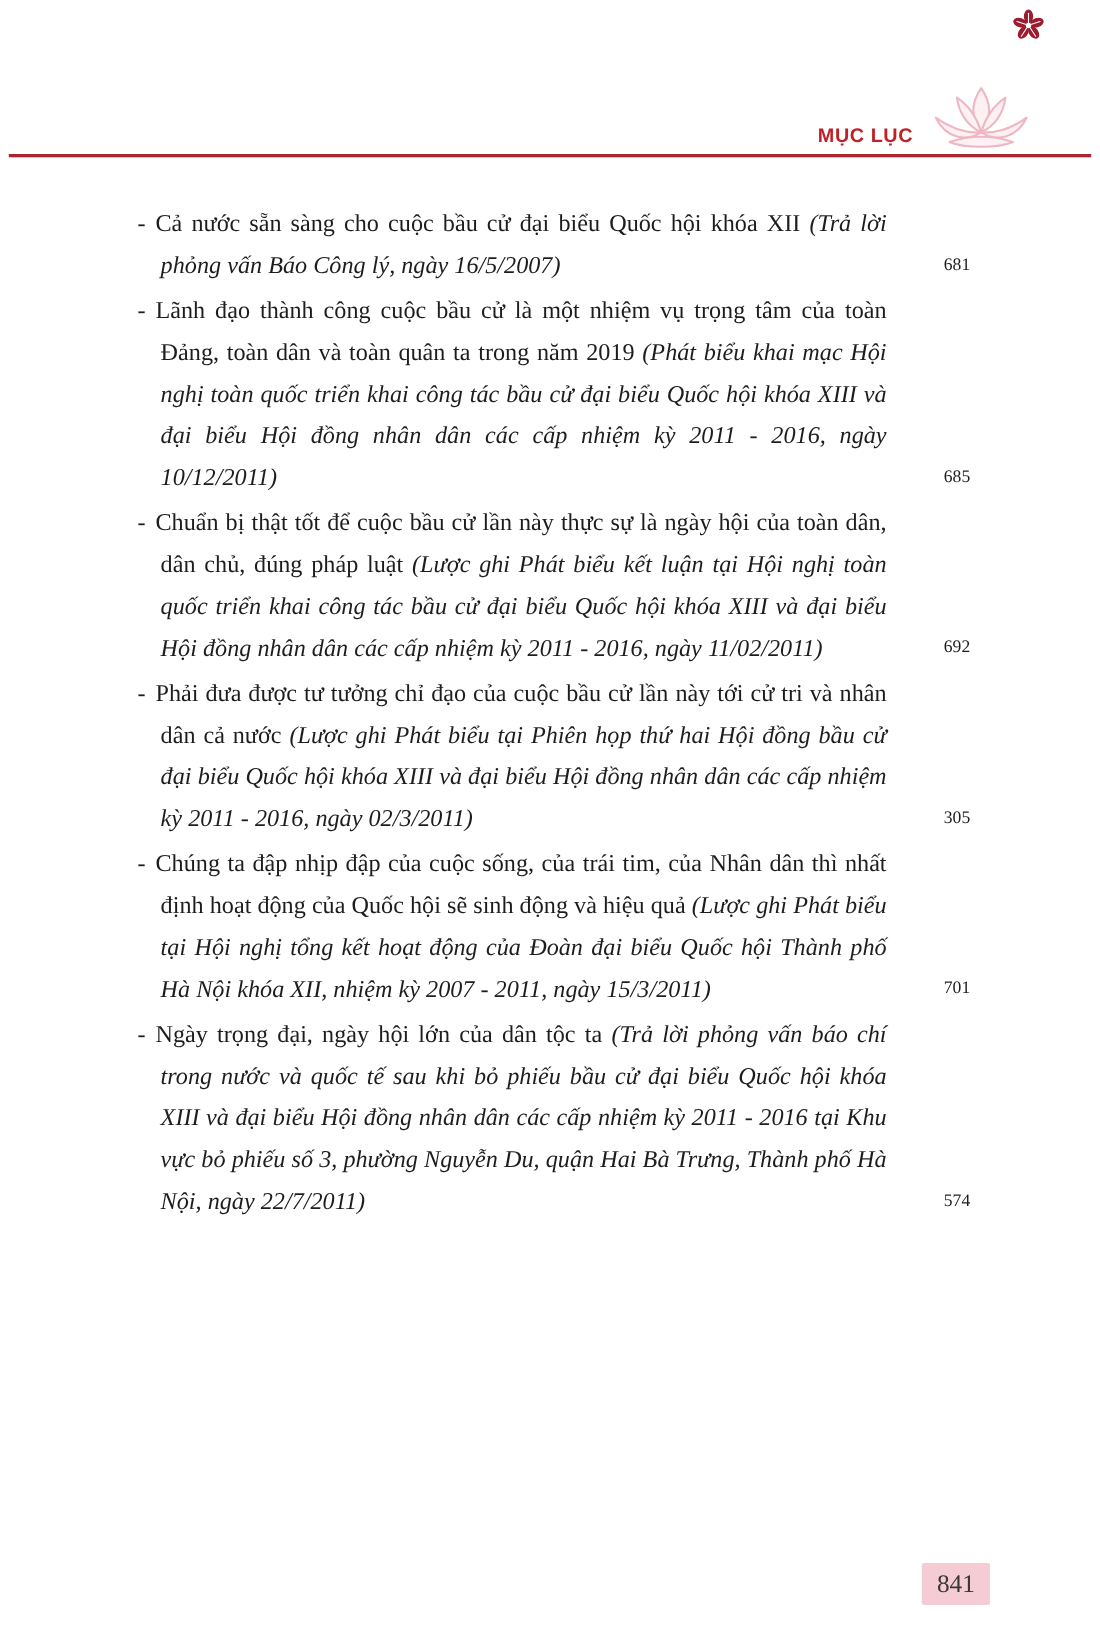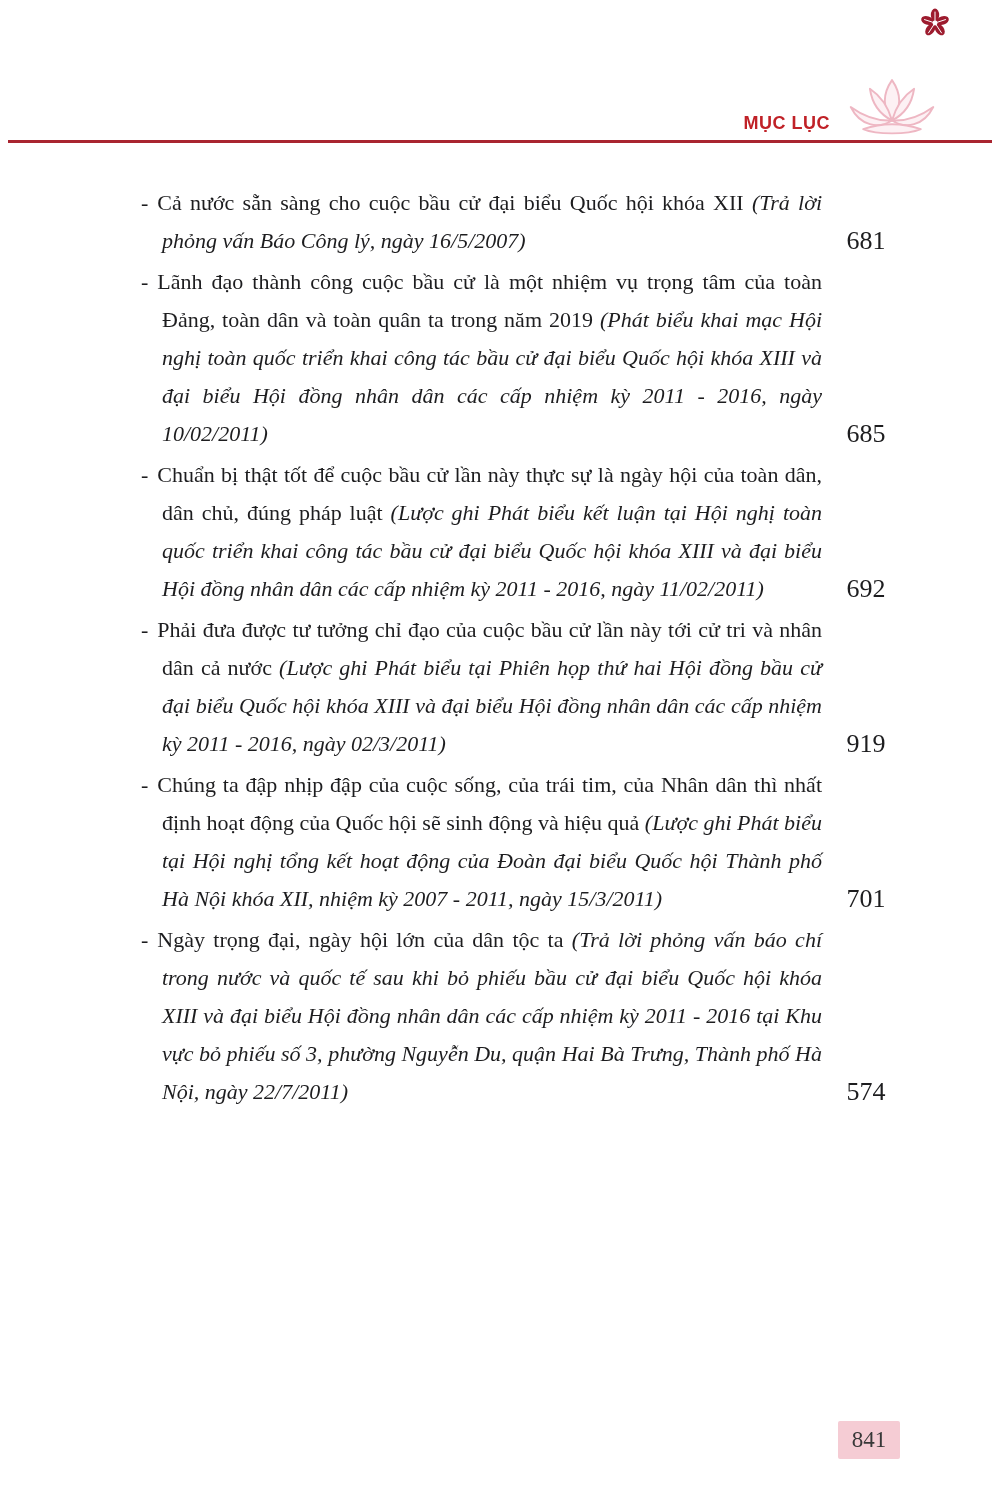--- a/index.html
+++ b/index.html
@@ -35,42 +35,42 @@
     z-index: 2;
   }
 
   .rule {
     position: absolute; top: 140px; left: 8px; right: 8px;
     height: 2.5px; background: #a92530;
   }
 
   
   .toc {
-    position: absolute; top: 184px; left: 125px; width: 757px; margin-left: 16px;
+    position: absolute; top: 184px; left: 125px; width: 757px;
   }
   .entry {
     display: flex;
     align-items: flex-end;
     margin-bottom: 3px;
   }
   .entry-text {
     flex: 1;
     font-size: 22px;
     line-height: 38px;
     text-align: justify;
     padding-left: 21px;
     text-indent: -21px;
     margin-right: 12px;
   }
   .marker { margin-right: 9px; }
   .source { font-style: italic; }
   .entry-page {
     width: 64px;
-    text-align: center;
-    font-size: 26px;
+    text-align: right;
+    font-size: 16px;
     line-height: 38px;
     color: #1d1d1f;
   }
 
   
   .page-badge {
     position: absolute; top: 1421px; left: 838px;
     width: 62px; height: 38px;
     background: #f5ccd4;
     border-radius: 2px;
@@ -124,34 +124,34 @@
   <main class="toc">
 
     <div class="entry">
       <p class="entry-text"><span class="marker">-</span><span>Cả nước sẵn sàng cho cuộc bầu cử đại biểu Quốc hội khóa XII</span>
         <span class="source">(Trả lời phỏng vấn Báo Công lý, ngày 16/5/2007)</span></p>
       <div class="entry-page">681</div>
     </div>
 
     <div class="entry">
       <p class="entry-text"><span class="marker">-</span><span>Lãnh đạo thành công cuộc bầu cử là một nhiệm vụ trọng tâm của toàn Đảng, toàn dân và toàn quân ta trong năm 2019</span>
-        <span class="source">(Phát biểu khai mạc Hội nghị toàn quốc triển khai công tác bầu cử đại biểu Quốc hội khóa XIII và đại biểu Hội đồng nhân dân các cấp nhiệm kỳ 2011 - 2016, ngày 10/02/2011)</span></p>
+        <span class="source">(Phát biểu khai mạc Hội nghị toàn quốc triển khai công tác bầu cử đại biểu Quốc hội khóa XIII và đại biểu Hội đồng nhân dân các cấp nhiệm kỳ 2011 - 2016, ngày 10/12/2011)</span></p>
       <div class="entry-page">685</div>
     </div>
 
     <div class="entry">
       <p class="entry-text"><span class="marker">-</span><span>Chuẩn bị thật tốt để cuộc bầu cử lần này thực sự là ngày hội của toàn dân, dân chủ, đúng pháp luật</span>
         <span class="source">(Lược ghi Phát biểu kết luận tại Hội nghị toàn quốc triển khai công tác bầu cử đại biểu Quốc hội khóa XIII và đại biểu Hội đồng nhân dân các cấp nhiệm kỳ 2011 - 2016, ngày 11/02/2011)</span></p>
       <div class="entry-page">692</div>
     </div>
 
     <div class="entry">
       <p class="entry-text"><span class="marker">-</span><span>Phải đưa được tư tưởng chỉ đạo của cuộc bầu cử lần này tới cử tri và nhân dân cả nước</span>
         <span class="source">(Lược ghi Phát biểu tại Phiên họp thứ hai Hội đồng bầu cử đại biểu Quốc hội khóa XIII và đại biểu Hội đồng nhân dân các cấp nhiệm kỳ 2011 - 2016, ngày 02/3/2011)</span></p>
-      <div class="entry-page">919</div>
+      <div class="entry-page">305</div>
     </div>
 
     <div class="entry">
       <p class="entry-text"><span class="marker">-</span><span>Chúng ta đập nhịp đập của cuộc sống, của trái tim, của Nhân dân thì nhất định hoạt động của Quốc hội sẽ sinh động và hiệu quả</span>
         <span class="source">(Lược ghi Phát biểu tại Hội nghị tổng kết hoạt động của Đoàn đại biểu Quốc hội Thành phố Hà Nội khóa XII, nhiệm kỳ 2007 - 2011, ngày 15/3/2011)</span></p>
       <div class="entry-page">701</div>
     </div>
 
     <div class="entry">
       <p class="entry-text"><span class="marker">-</span><span>Ngày trọng đại, ngày hội lớn của dân tộc ta</span>

